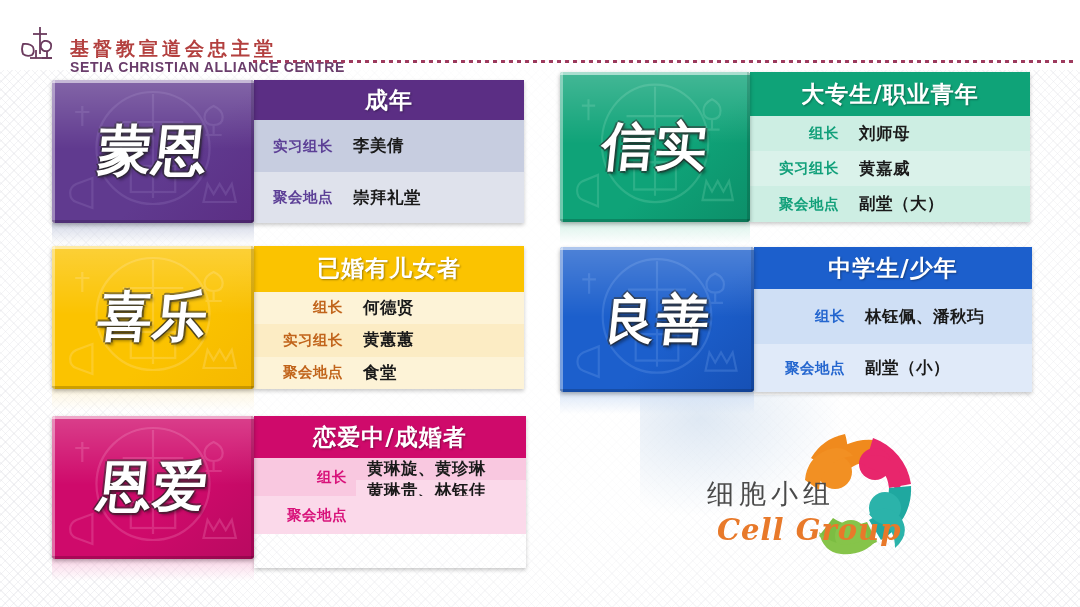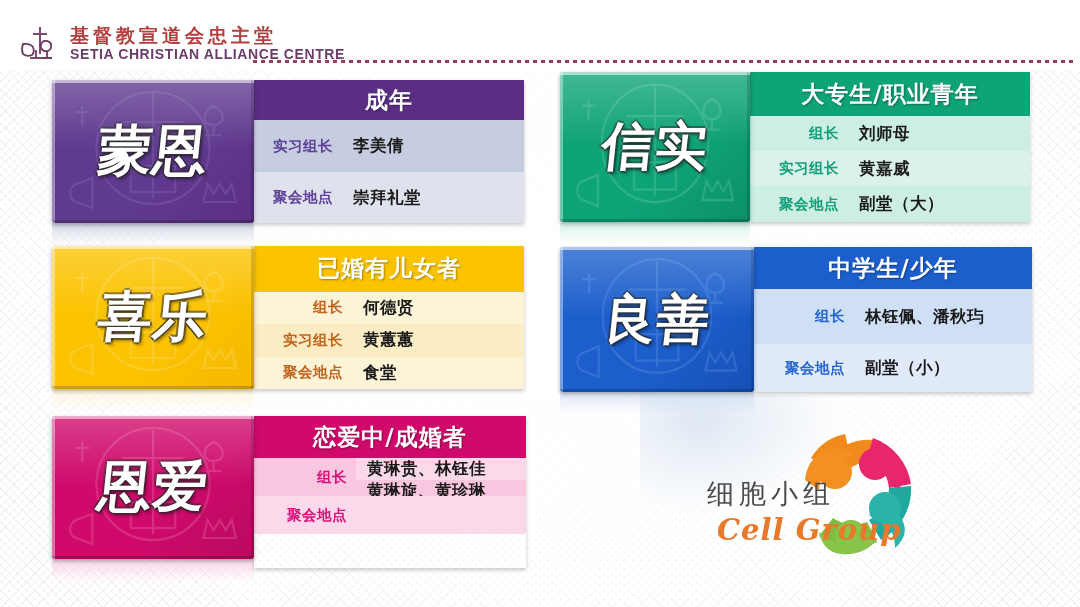--- a/index.html
+++ b/index.html
@@ -25,21 +25,21 @@
   }
   #bg-bluewash{
     position:absolute;left:640px;top:395px;width:200px;height:120px;z-index:1;
     background:radial-gradient(ellipse at 30% 20%,rgba(196,214,234,.55) 0%,rgba(255,255,255,0) 72%);
   }
 
   
   #header{position:absolute;left:0;top:0;width:1080px;height:70px;z-index:5;background:#ffffff;}
   #logo-wrap{position:absolute;left:18px;top:24px;display:flex;align-items:flex-start;}
   #logo-mark{width:46px;height:40px;flex:0 0 auto;}
-  #logo-text{margin-left:6px;margin-top:1px;}
+  #logo-text{margin-left:6px;margin-top:14px;}
   #logo-cn{
     font-size:19px;font-weight:bold;color:#b3403f;letter-spacing:4px;
     line-height:20px;white-space:nowrap;
     font-family:"DejaVu Sans","Liberation Sans",sans-serif;
   }
   #logo-en{
     font-size:14px;font-weight:bold;color:#6a3d6b;letter-spacing:.6px;
     line-height:14px;white-space:nowrap;margin-top:2px;
     font-family:"Liberation Sans",sans-serif;
   }
@@ -239,22 +239,22 @@
         <div class="bev-t"></div>
         <div class="bev-l"></div>
         <div class="bev-b"></div>
         <div class="bev-r"></div>
       </div>
       <div class="table" style="width: 272px;">
         <div class="thead" style="height: 42px; background: rgb(207, 10, 107); font-size: 23px;">恋爱中/成婚者</div>
         <div class="trow" style="height: 38px; background: rgb(249, 200, 224);">
           <div class="tlabel" style="width: 102px; color: rgb(216, 18, 122);">组长</div>
           <div class="tvalstack">
+            <div class="tvalue" style="background: rgb(249, 200, 224);">黄琳旋、黄珍琳</div>
             <div class="tvalue" style="background: rgb(251, 217, 234);">黄琳贵、林钰佳</div>
-            <div class="tvalue" style="background: rgb(249, 200, 224);">黄琳旋、黄珍琳</div>
           </div>
         </div>
         <div class="trow" style="height: 38px; background: rgb(251, 217, 234);">
           <div class="tlabel" style="width: 102px; color: rgb(216, 18, 122);">聚会地点</div>
         </div>
       </div>
     </div>
     <div class="reflect" style="left: 52px; top: 559px; width: 202px; height: 22px; background: linear-gradient(rgb(249, 200, 224) 0%, rgba(255, 255, 255, 0) 100%); opacity: 0.75;"></div>
     <div class="card" style="left: 560px; top: 72px; width: 470px; height: 150px;">
       <div class="tile" style="width: 190px; height: 150px; background: linear-gradient(135deg, rgb(15, 163, 120) 0%, rgb(15, 163, 120) 60%, rgb(12, 143, 105) 100%);">

